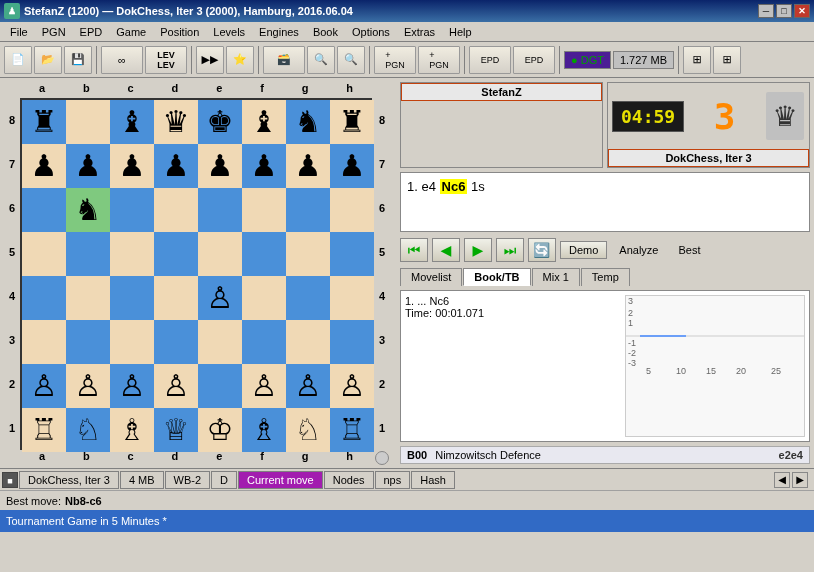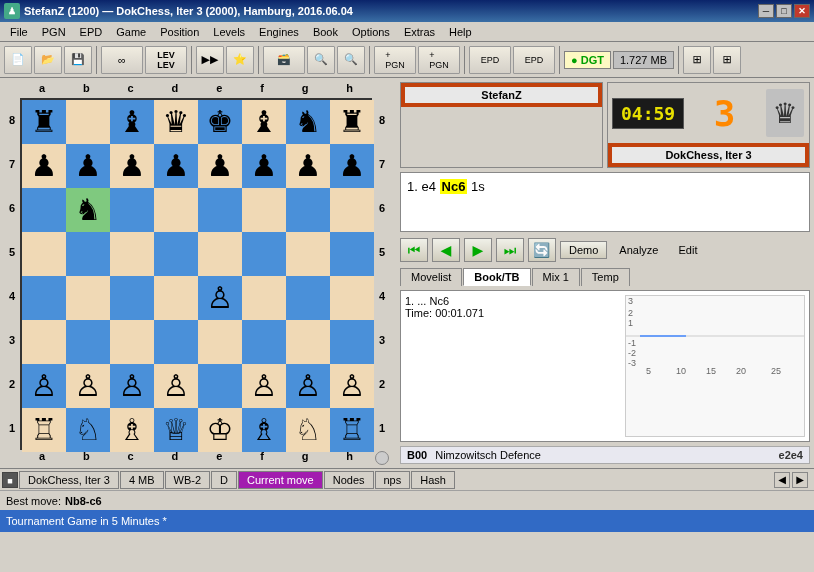--- a/index.html
+++ b/index.html
@@ -71,26 +71,26 @@
       width: 28px; height: 28px;
       background: linear-gradient(to bottom, #f0ece0, #d4d0c8);
       border: 1px solid #999;
       cursor: pointer;
       display: flex; align-items: center; justify-content: center;
       font-size: 11px;
       border-radius: 1px;
     }
     .tb-tool.wide { width: 42px; }
     .dgt-indicator {
-      background: #fef9c3;
+      background: #4c1d95;
       border: 1px solid #808080;
       padding: 2px 6px;
       font-size: 11px;
       color: #00a000;
-      font-weight: bold;
+      font-weight: normal;
     }
     .memory-display {
       background: #c0c0c0;
       border: 1px solid #808080;
       padding: 2px 6px;
       font-size: 11px;
       text-align: center;
     }
 
     
@@ -166,21 +166,21 @@
       font-size: 18px;
       font-weight: bold;
       padding: 4px 8px;
       border: 1px solid #555;
       text-align: center;
       min-width: 60px;
     }
     .time-display.zero { color: #666; }
     .player-name-bar {
       background: #e8e8e8;
-      border: 4px solid #c2410c;
+      border: 1px solid #c2410c;
       text-align: center;
       padding: 2px 4px;
       font-size: 11px;
       font-weight: bold;
     }
     .orange-num {
       color: #ff8800;
       font-size: 36px;
       font-weight: bold;
       font-family: monospace;
@@ -638,21 +638,21 @@
     </div>
 
     <div class="nav-buttons">
       <button class="nav-btn">⏮</button>
       <button class="nav-btn">◀</button>
       <button class="nav-btn">▶</button>
       <button class="nav-btn">⏭</button>
       <button class="nav-btn">🔄</button>
       <button class="demo-btn">Demo</button>
       <button class="analyze-btn">Analyze</button>
-      <button class="edit-btn">Edit</button>
+      <button class="edit-btn">Best</button>
     </div>
 
     <div class="tabs-row">
       <div class="tab">Movelist</div>
       <div class="tab active">Book/TB</div>
       <div class="tab">Mix 1</div>
       <div class="tab">Temp</div>
     </div>
 
     <div class="book-content">

